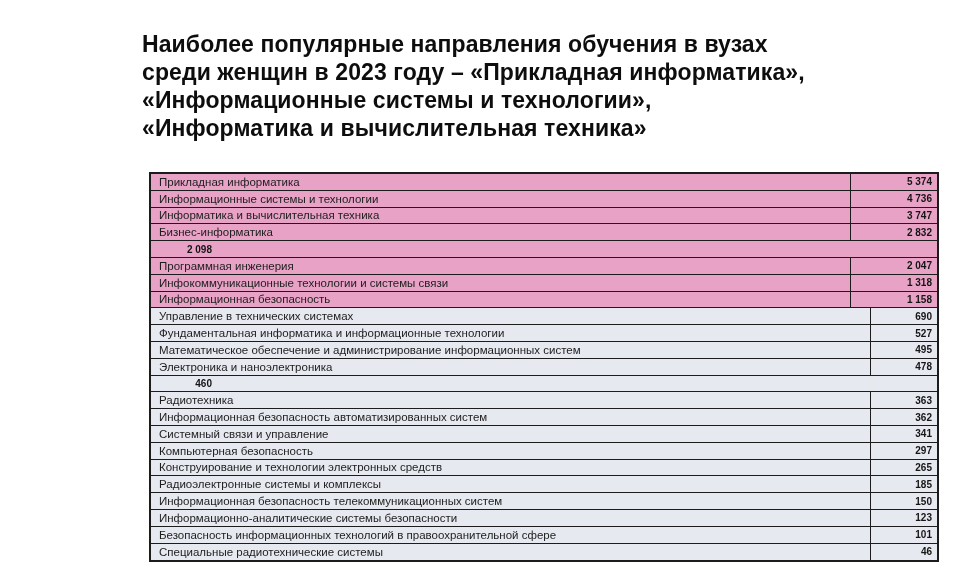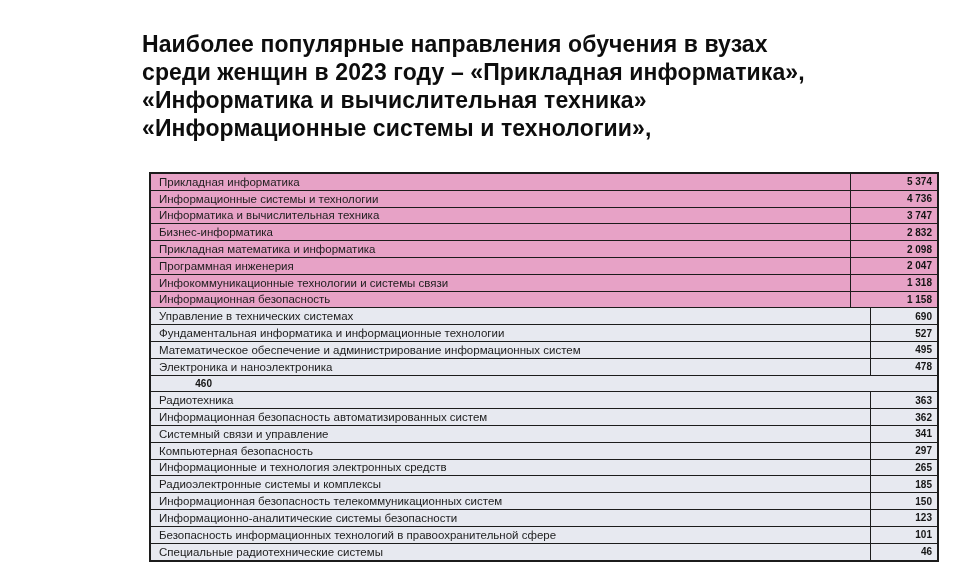--- a/index.html
+++ b/index.html
@@ -71,22 +71,22 @@
 </head>
 <body>
 
 <div class="page">
 
   <div class="brand-triangle"></div>
 
   <h1 class="title">
     <span class="line">Наиболее популярные направления обучения в вузах</span>
     <span class="line">среди женщин в 2023 году – «Прикладная информатика»,</span>
+    <span class="line">«Информационные системы и технологии»,</span>
     <span class="line">«Информатика и вычислительная техника»</span>
-    <span class="line">«Информационные системы и технологии»,</span>
   </h1>
 
   <div class="data-table">
 
       <div class="row highlight">
         <div class="cell-label">Прикладная информатика</div>
         <div class="cell-value">5 374</div>
       </div>
 
       <div class="row highlight">
@@ -98,21 +98,20 @@
         <div class="cell-label">Информатика и вычислительная техника</div>
         <div class="cell-value">3 747</div>
       </div>
 
       <div class="row highlight">
         <div class="cell-label">Бизнес-информатика</div>
         <div class="cell-value">2 832</div>
       </div>
 
       <div class="row highlight">
-        <div class="cell-label">Прикладная математика и информатика</div>
         <div class="cell-value">2 098</div>
       </div>
 
       <div class="row highlight">
         <div class="cell-label">Программная инженерия</div>
         <div class="cell-value">2 047</div>
       </div>
 
       <div class="row highlight">
         <div class="cell-label">Инфокоммуникационные технологии и системы связи</div>
@@ -162,21 +161,21 @@
         <div class="cell-label">Системный связи и управление</div>
         <div class="cell-value">341</div>
       </div>
 
       <div class="row">
         <div class="cell-label">Компьютерная безопасность</div>
         <div class="cell-value">297</div>
       </div>
 
       <div class="row">
-        <div class="cell-label">Информационные и технология электронных средств</div>
+        <div class="cell-label">Конструирование и технологии электронных средств</div>
         <div class="cell-value">265</div>
       </div>
 
       <div class="row">
         <div class="cell-label">Радиоэлектронные системы и комплексы</div>
         <div class="cell-value">185</div>
       </div>
 
       <div class="row">
         <div class="cell-label">Информационная безопасность телекоммуникационных систем</div>

